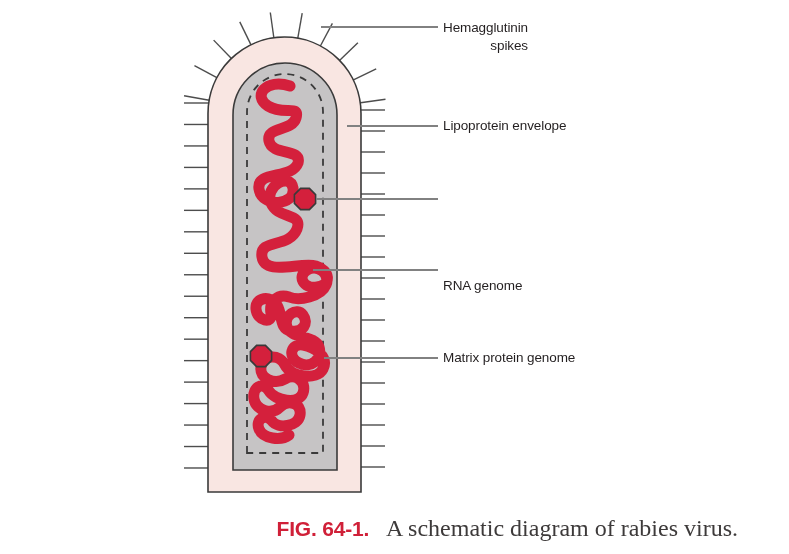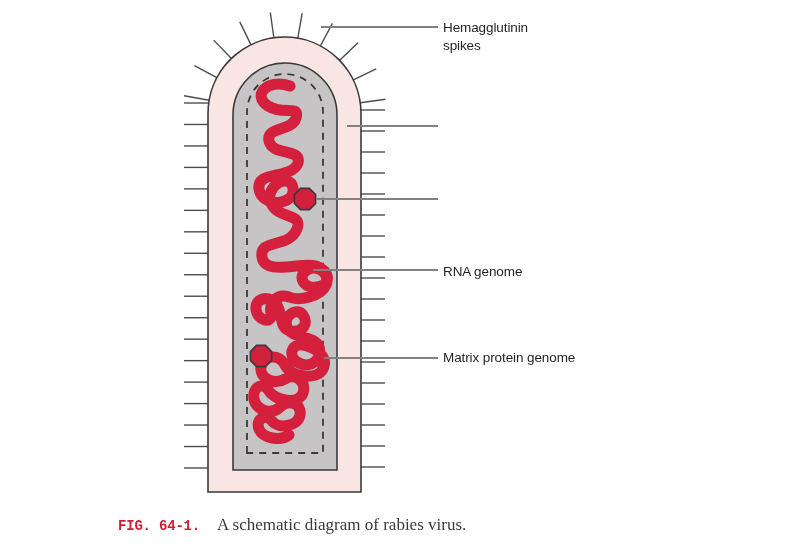--- a/index.html
+++ b/index.html
@@ -7,20 +7,21 @@
     padding: 0;
     background: #ffffff;
   }
   .canvas {
     position: relative;
     width: 789px;
     height: 554px;
     background: #ffffff;
     overflow: hidden;
     font-family: "Liberation Sans", sans-serif;
+    text-align: right;
   }
   svg.diagram {
     position: absolute;
     left: 0;
     top: 0;
   }
   .envelope-shape {
     fill: var(--envelope_fill);
     stroke: var(--outline);
     stroke-width: 1.6;
@@ -67,30 +68,30 @@
   }
   .caption {
     position: absolute;
     left: 118px;
     top: 515px;
     width: 620px;
     white-space: nowrap;
   }
   .caption .tag {
     color: var(--caption_tag_red);
-    font-family: Liberation Mono, monospace;
+    font-family: Liberation Sans, sans-serif;
     font-weight: bold;
-    font-size: 14px;
+    font-size: 21px;
     letter-spacing: -0.2px;
     margin-right: 17px;
   }
   .caption .text {
     color: var(--caption_text);
     font-family: "Liberation Serif", serif;
-    font-size: 17px;
+    font-size: 24px;
   }
 </style>
 </head>
 <body>
 
 <div class="canvas">
 
   <svg class="diagram" width="789" height="554" viewBox="0 0 789 554">
 
     <g class="spikes">
@@ -175,20 +176,21 @@
       <line x1="321" y1="27" x2="438" y2="27"></line>
       <line x1="347" y1="126" x2="438" y2="126"></line>
       <line x1="316" y1="199" x2="438" y2="199"></line>
       <line x1="313" y1="270" x2="438" y2="270"></line>
       <line x1="324" y1="358" x2="438" y2="358"></line>
     </g>
   </svg>
 
   <div class="fig-label" style="top:19px">Hemagglutinin
 spikes</div>
-  <div class="fig-label" style="top:263px">RNA genome</div>
+  <div class="fig-label" style="top:117px">Lipoprotein envelope</div>
+  <div class="fig-label" style="top:277px">RNA genome</div>
   <div class="fig-label" style="top:349px">Matrix protein genome</div>
 
   <div class="caption">
     <span class="tag">FIG. 64-1.</span><span class="text">A schematic diagram of rabies virus.</span>
   </div>
 
 </div>
 
 </body></html>

